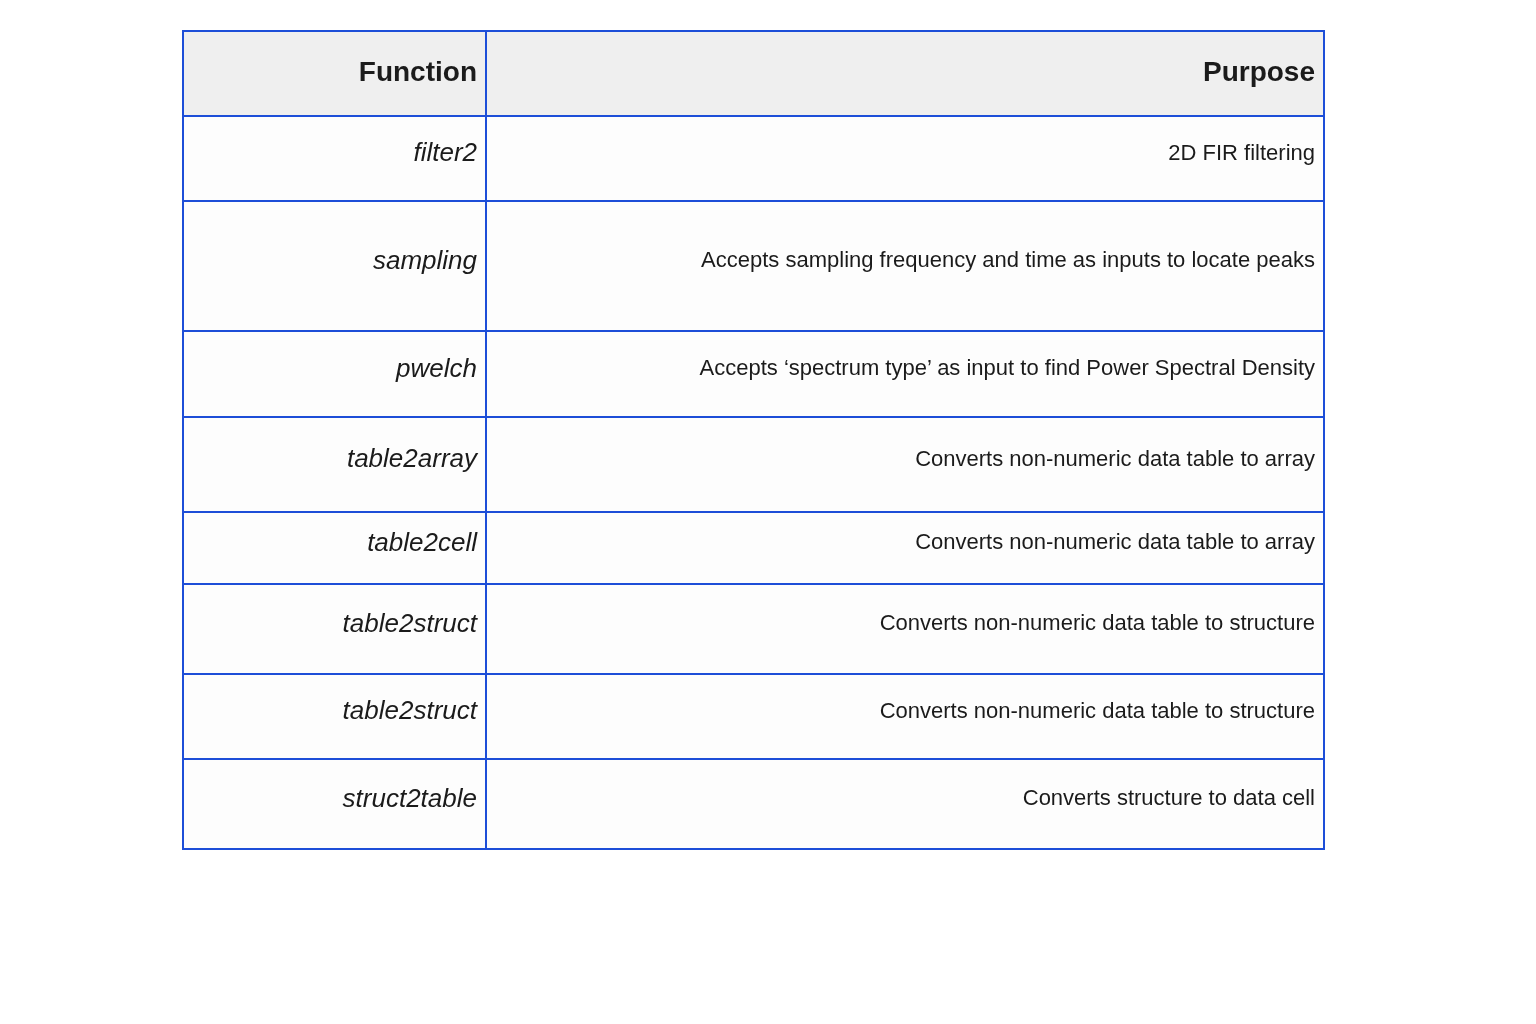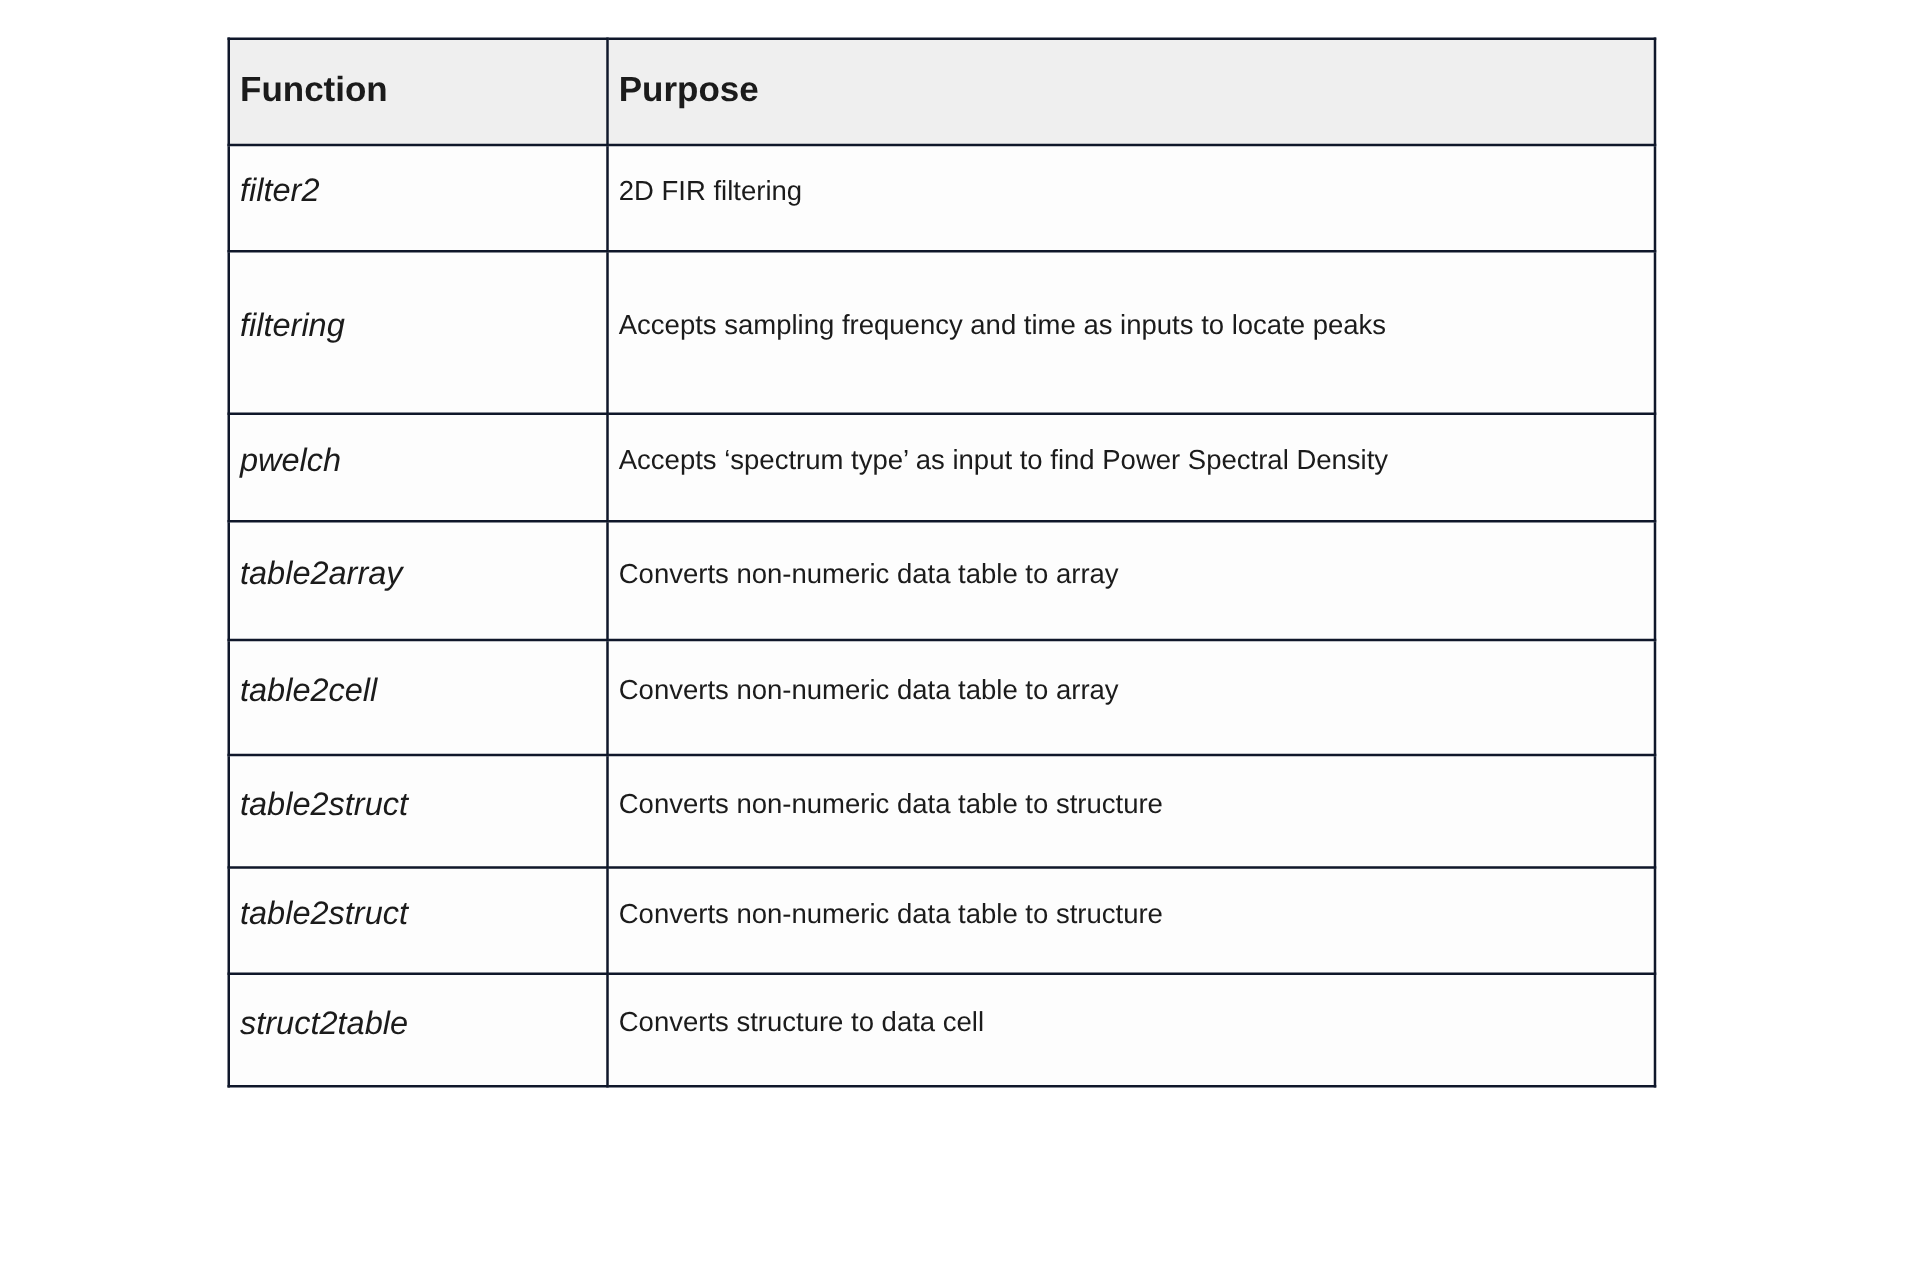--- a/index.html
+++ b/index.html
@@ -19,38 +19,38 @@
   table.fn-table {
     border-collapse: collapse;
     table-layout: fixed;
     width: 1141px;
     background: #fdfdfd;
   }
   table.fn-table col.col-function { width: 303px; }
   table.fn-table col.col-purpose  { width: 838px; }
   table.fn-table th,
   table.fn-table td {
-    border: 2px solid #0f172a;
-    text-align: left;
+    border: 2px solid #1d4ed8;
+    text-align: right;
     vertical-align: middle;
     padding: 6px 8px 18px 8px;
     overflow: hidden;
   }
   table.fn-table th {
     background: #efefef;
     font-weight: bold;
     font-size: 28px;
     padding: 6px 8px 10px 8px;
   }
   thead tr          { height: 85px; }
   tbody tr:nth-child(1) { height: 85px; }
   tbody tr:nth-child(2) { height: 130px; }
   tbody tr:nth-child(3) { height: 86px; }
   tbody tr:nth-child(4) { height: 95px; }
-  tbody tr:nth-child(5) { height: 92px; }
+  tbody tr:nth-child(5) { height: 72px; }
   tbody tr:nth-child(6) { height: 90px; }
   tbody tr:nth-child(7) { height: 85px; }
   tbody tr:nth-child(8) { height: 90px; border-radius: 30px; }
   tbody tr:nth-child(9) { height: 95px; }
   .fn-text {
     font-style: italic;
     font-size: 26px;
   }
   .purpose-text {
     font-size: 22px;
@@ -74,21 +74,21 @@
         <th>Function</th>
         <th>Purpose</th>
       </tr>
     </thead>
     <tbody>
       <tr>
         <td><span class="fn-text">filter2</span></td>
         <td><span class="purpose-text">2D FIR filtering</span></td>
       </tr>
       <tr>
-        <td><span class="fn-text">filtering</span></td>
+        <td><span class="fn-text">sampling</span></td>
         <td><span class="purpose-text">Accepts sampling frequency and time as inputs to locate peaks</span></td>
       </tr>
       <tr>
         <td><span class="fn-text">pwelch</span></td>
         <td><span class="purpose-text">Accepts ‘spectrum type’ as input to find Power Spectral Density</span></td>
       </tr>
       <tr>
         <td><span class="fn-text">table2array</span></td>
         <td><span class="purpose-text">Converts non-numeric data table to array</span></td>
       </tr>

